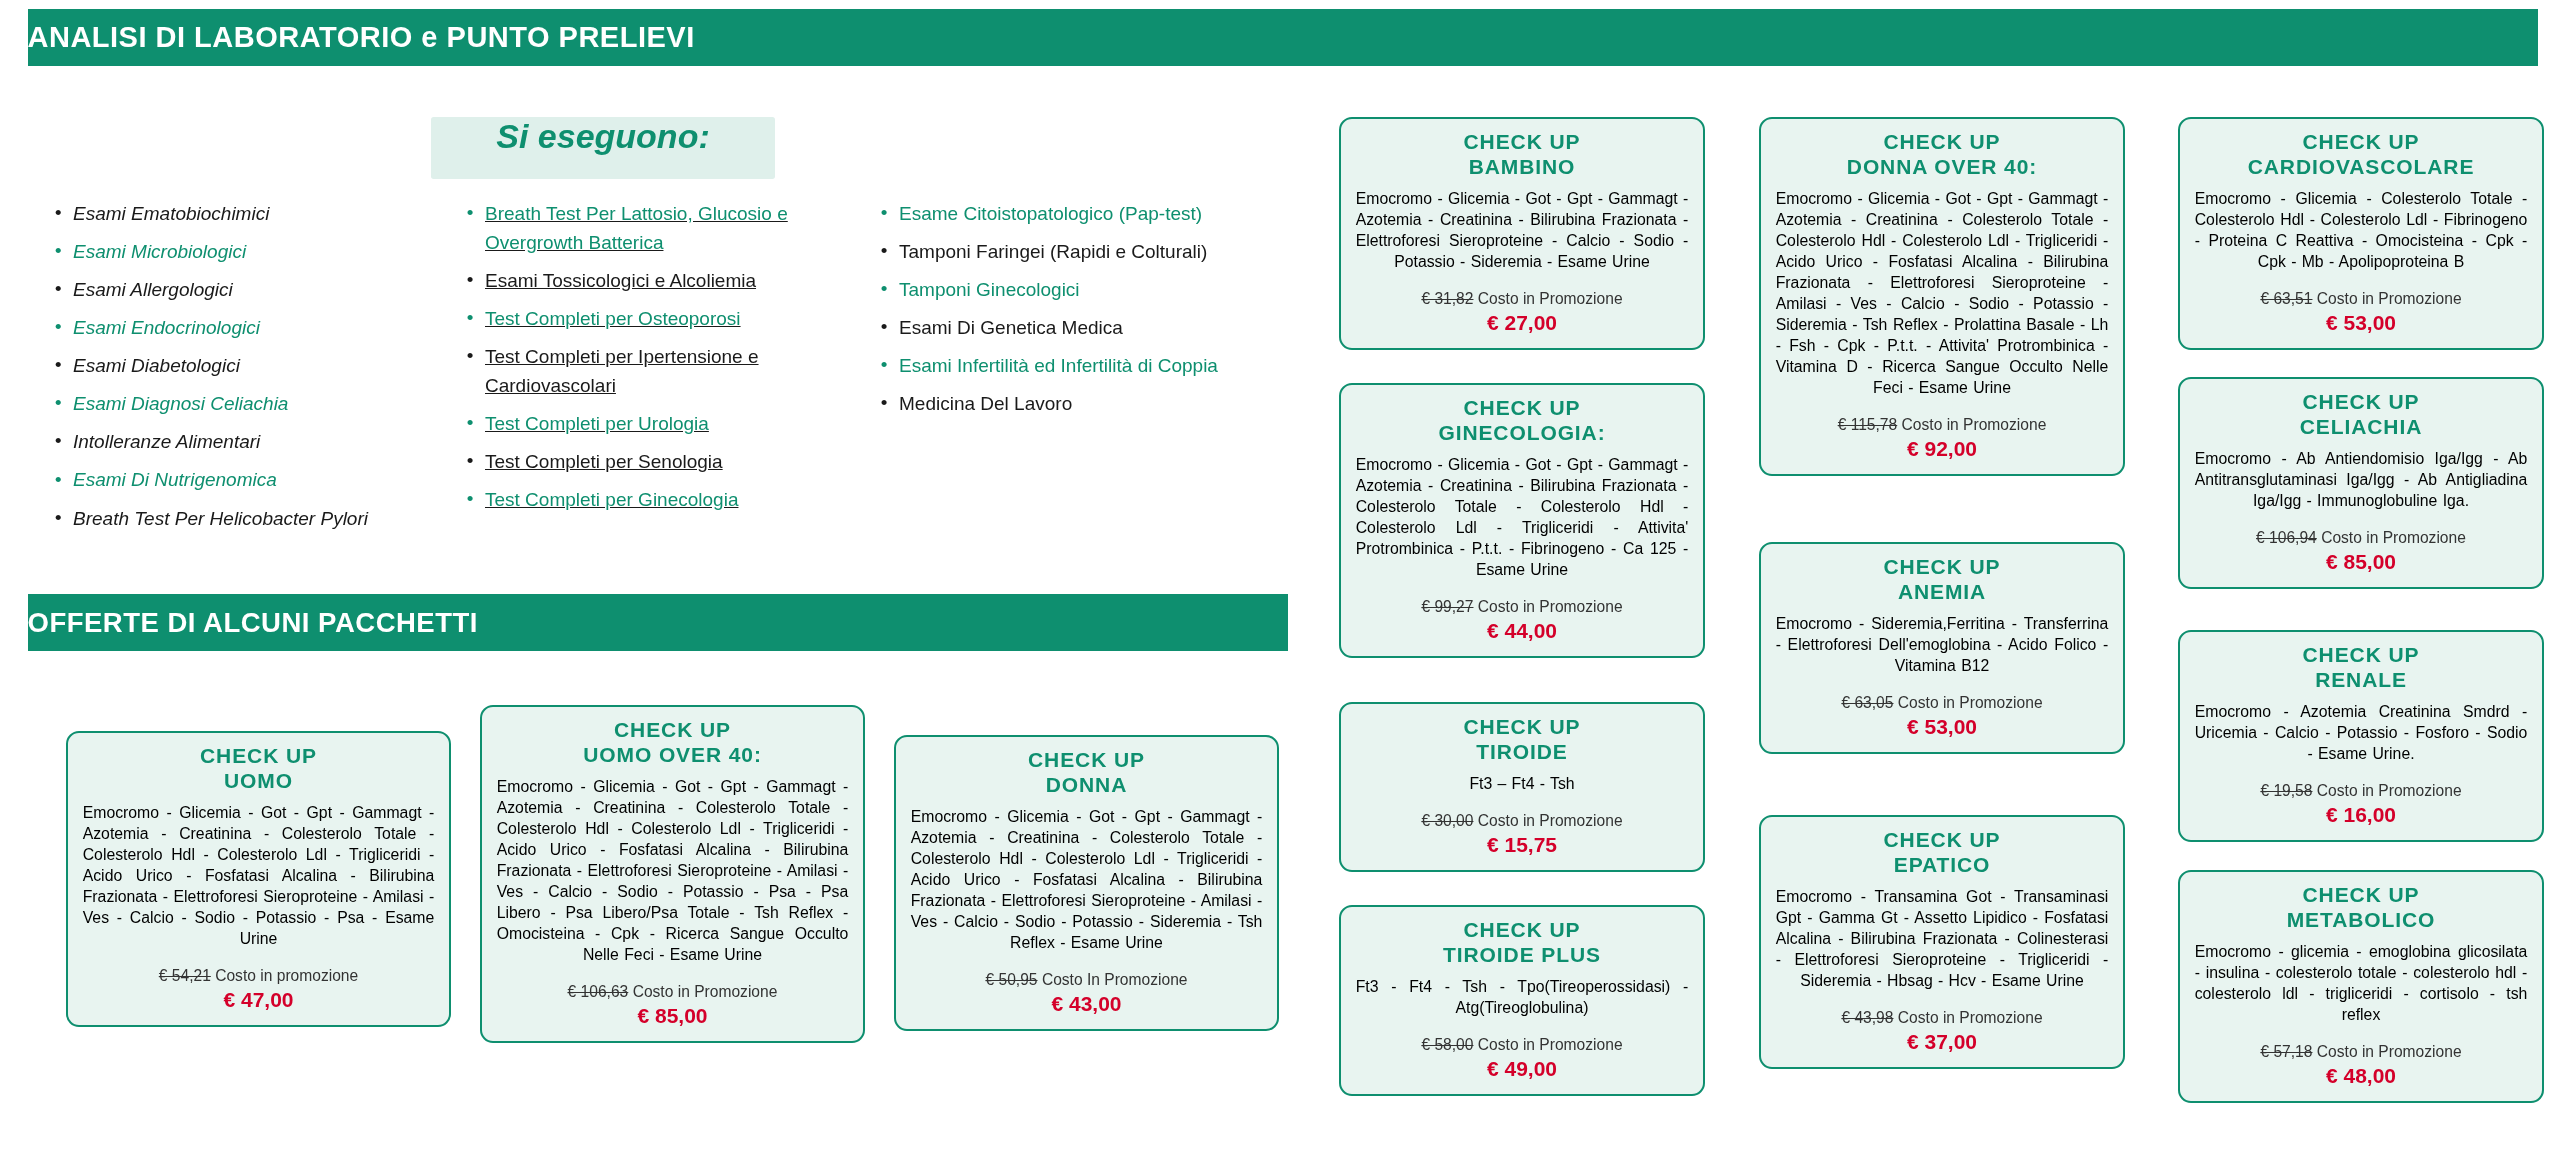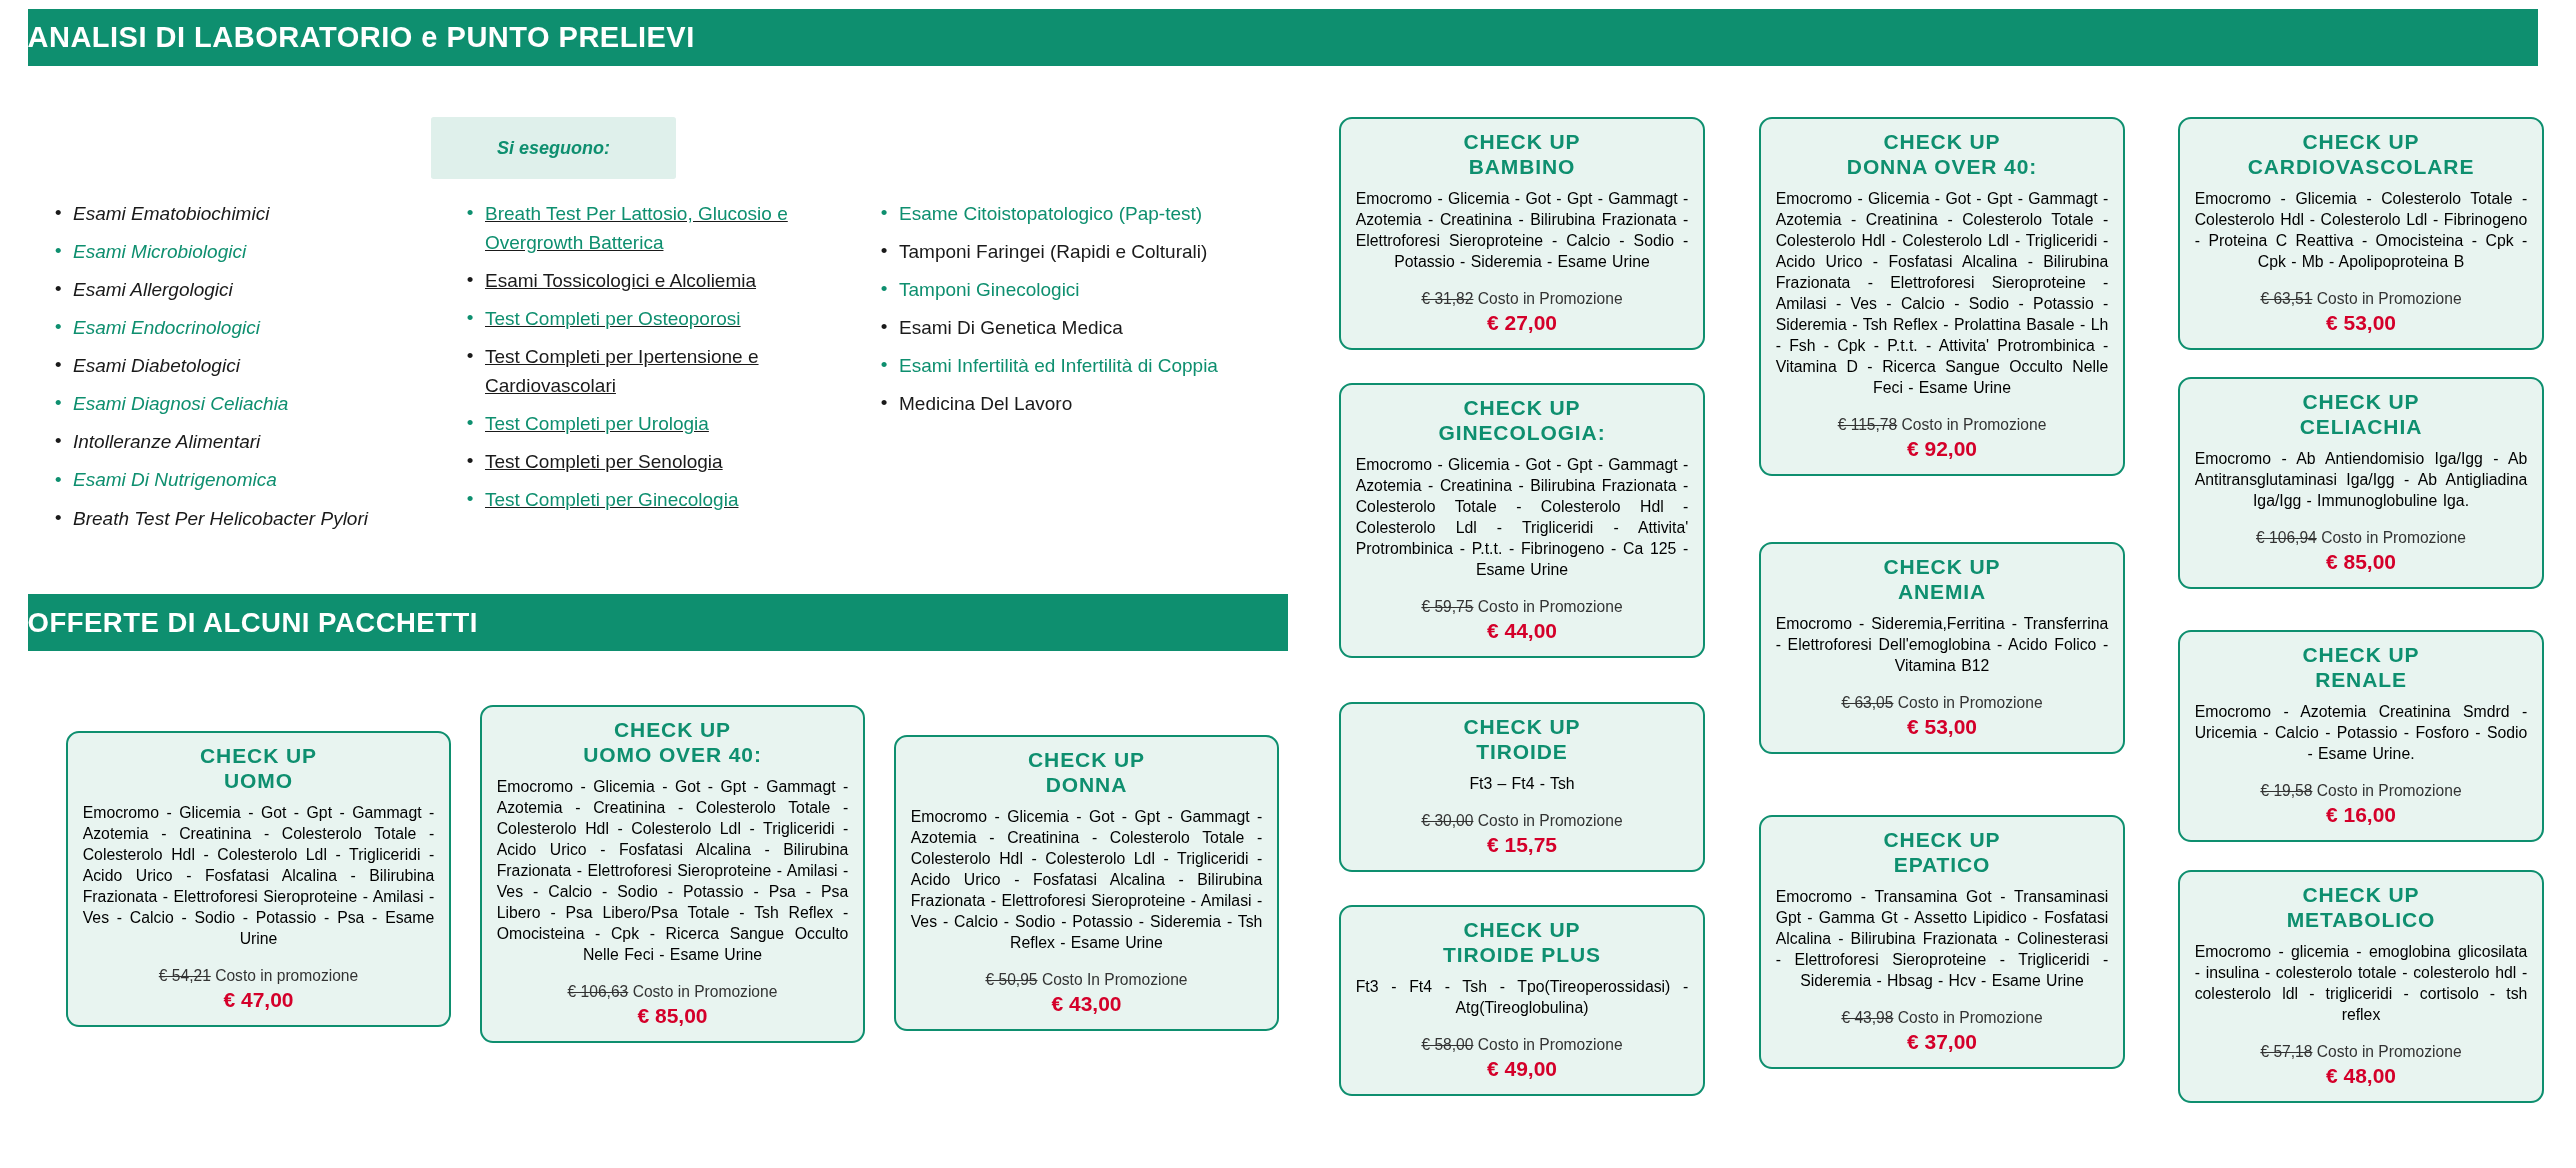--- a/index.html
+++ b/index.html
@@ -33,28 +33,27 @@
     left: 27.5px; top: 594px;
     width: 1260px; height: 57px;
     justify-content: flex-start;
     font-size: 27.5px;
   }
 
   
   #si-eseguono {
     position: absolute;
     left: 431px; top: 117px;
-    width: 245px; height: 62px;
+    width: 344px; height: 62px;
     background: #dff0eb;
     color: #0e8f6f;
     font-style: italic;
     font-weight: bold;
-    font-size: 18px;
+    font-size: 34px;
     display: flex;
-    align-items: center;
     justify-content: center;
     border-radius: 2.7px;
   }
 
   
   .bullet-col {
     position: absolute;
     font-size: 19px;
     line-height: 1.52;
   }
@@ -208,21 +207,21 @@
 BAMBINO</div>
   <div class="card-body">Emocromo - Glicemia - Got - Gpt - Gammagt - Azotemia - Creatinina - Bilirubina Frazionata - Elettroforesi Sieroproteine - Calcio - Sodio - Potassio - Sideremia - Esame Urine</div>
   <div class="card-old"><s>€ 31,82</s> <span>Costo in Promozione</span></div>
   <div class="card-price">€ 27,00</div>
 </div>
 
 <div class="card" id="card-ginecologia">
   <div class="card-title">CHECK UP
 GINECOLOGIA:</div>
   <div class="card-body">Emocromo - Glicemia - Got - Gpt - Gammagt - Azotemia - Creatinina - Bilirubina Frazionata - Colesterolo Totale - Colesterolo Hdl - Colesterolo Ldl - Trigliceridi - Attivita' Protrombinica - P.t.t. - Fibrinogeno - Ca 125 - Esame Urine</div>
-  <div class="card-old"><s>€ 59,75</s> <span>Costo in Promozione</span></div>
+  <div class="card-old"><s>€ 99,27</s> <span>Costo in Promozione</span></div>
   <div class="card-price">€ 44,00</div>
 </div>
 
 <div class="card" id="card-tiroide">
   <div class="card-title">CHECK UP
 TIROIDE</div>
   <div class="card-body">Ft3 – Ft4 -  Tsh</div>
   <div class="card-old"><s>€ 30,00</s> <span>Costo in Promozione</span></div>
   <div class="card-price">€ 15,75</div>
 </div>

